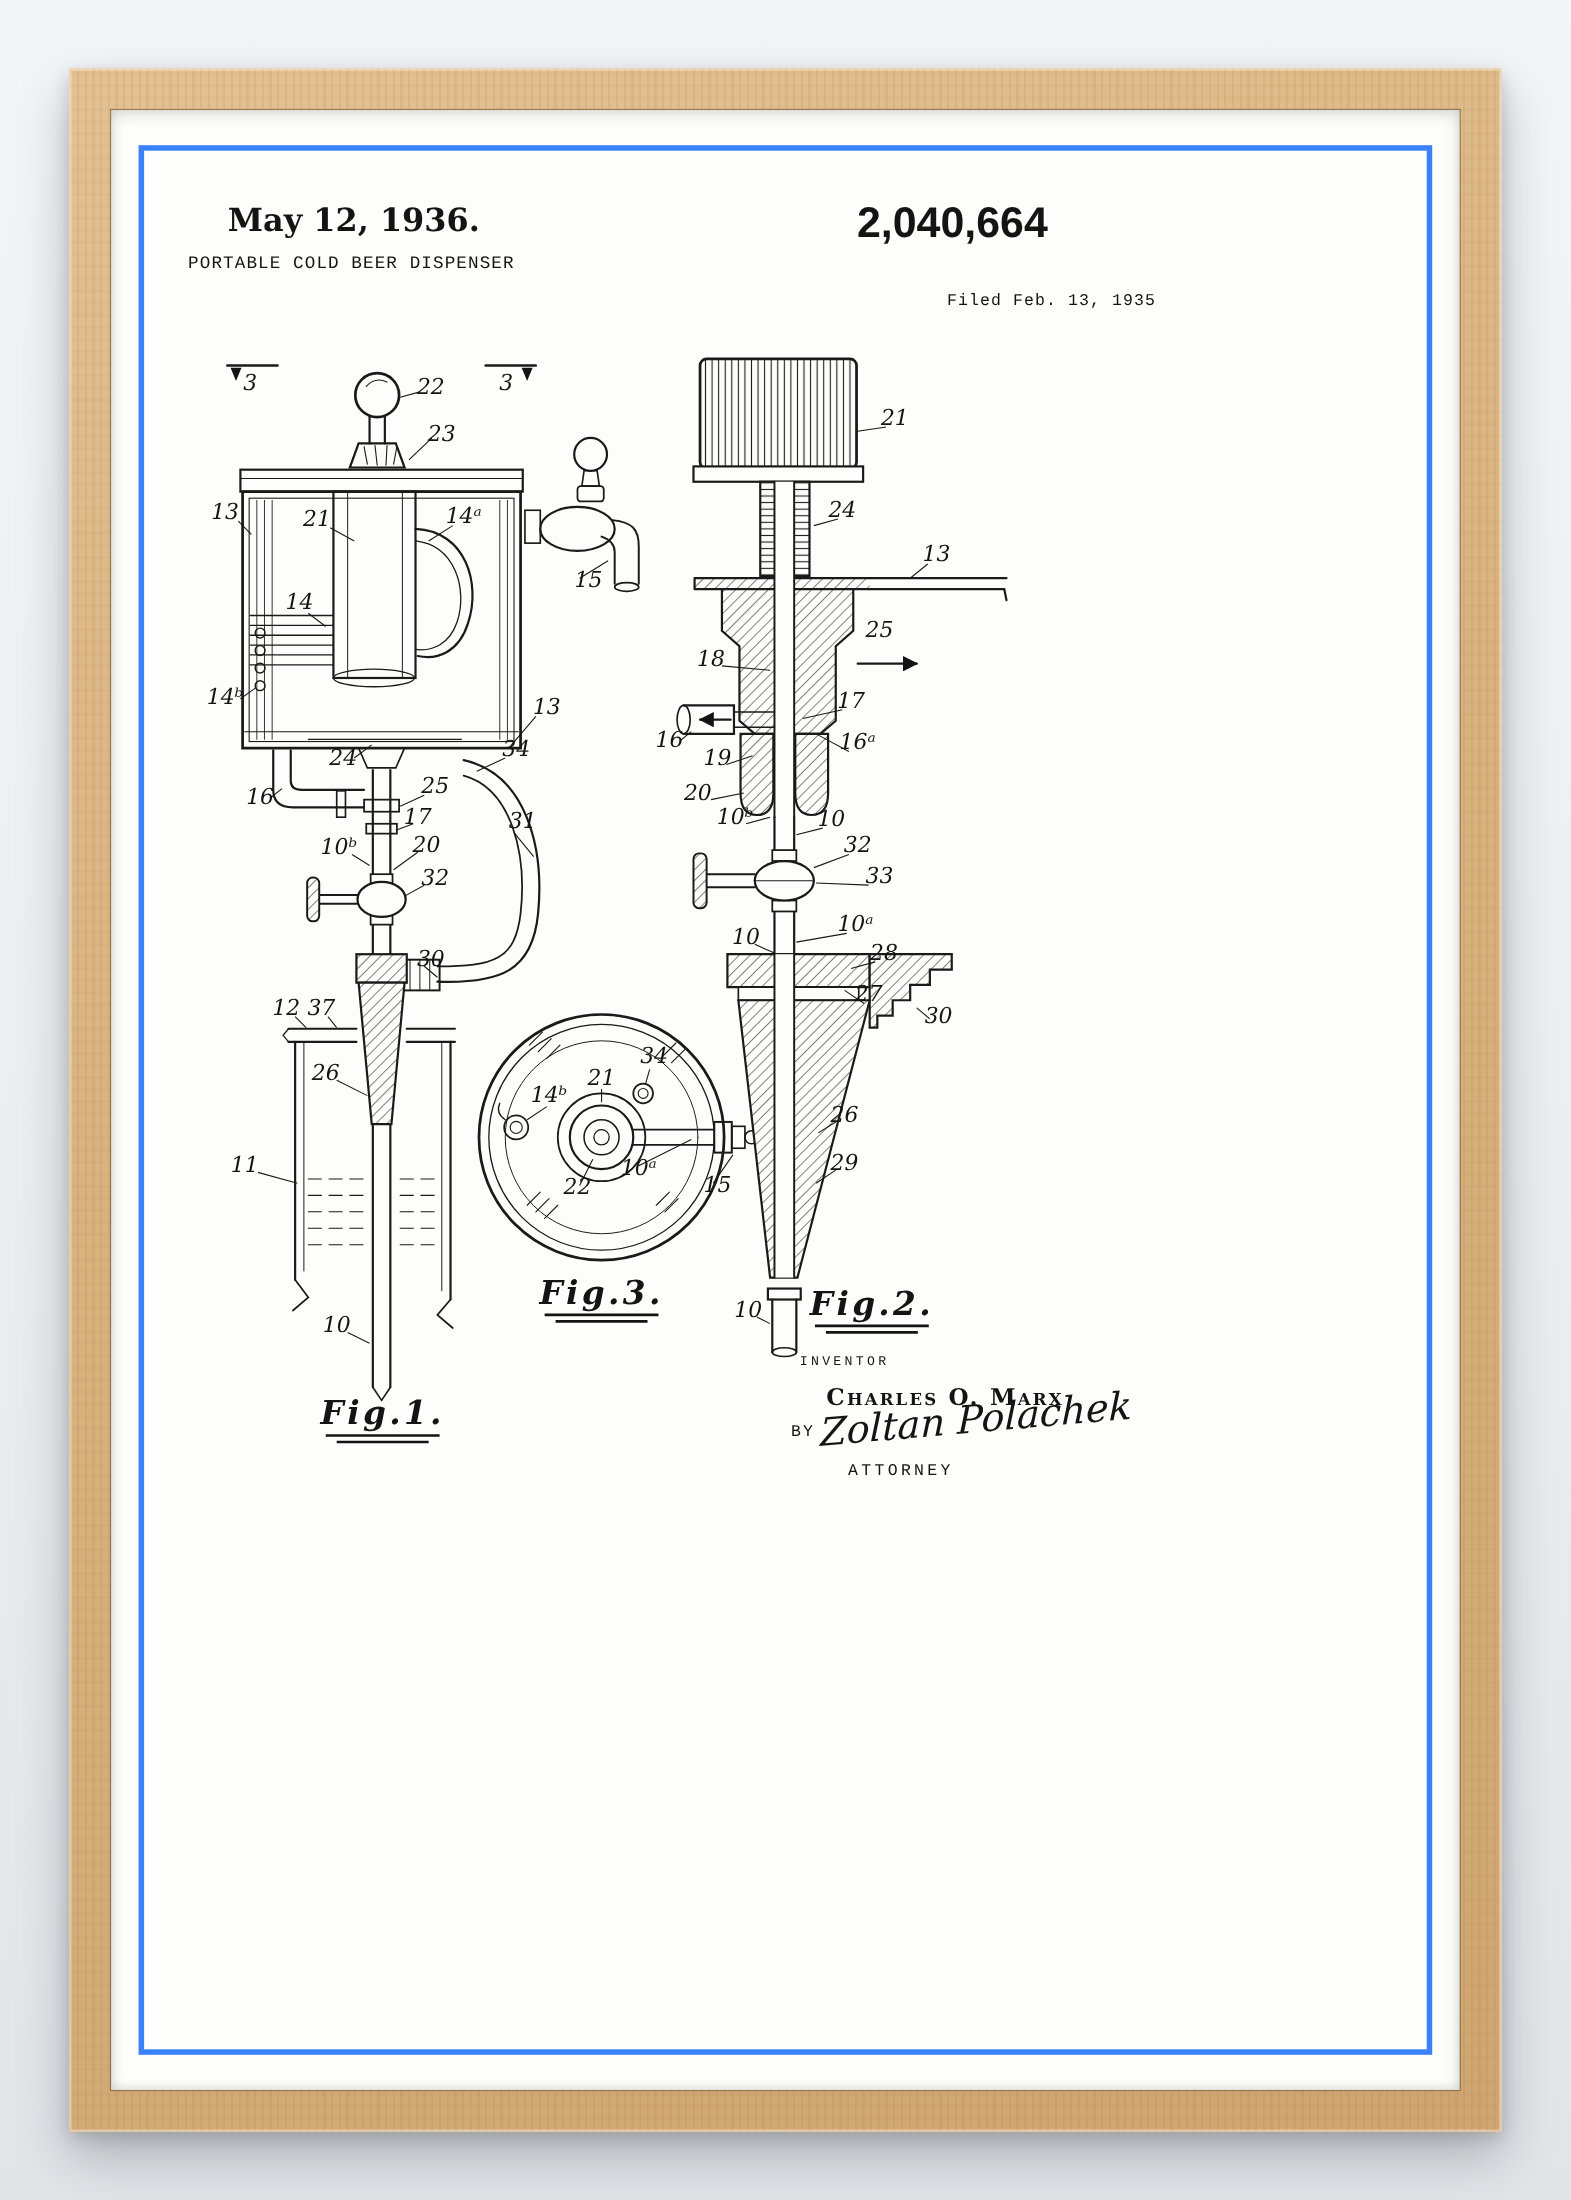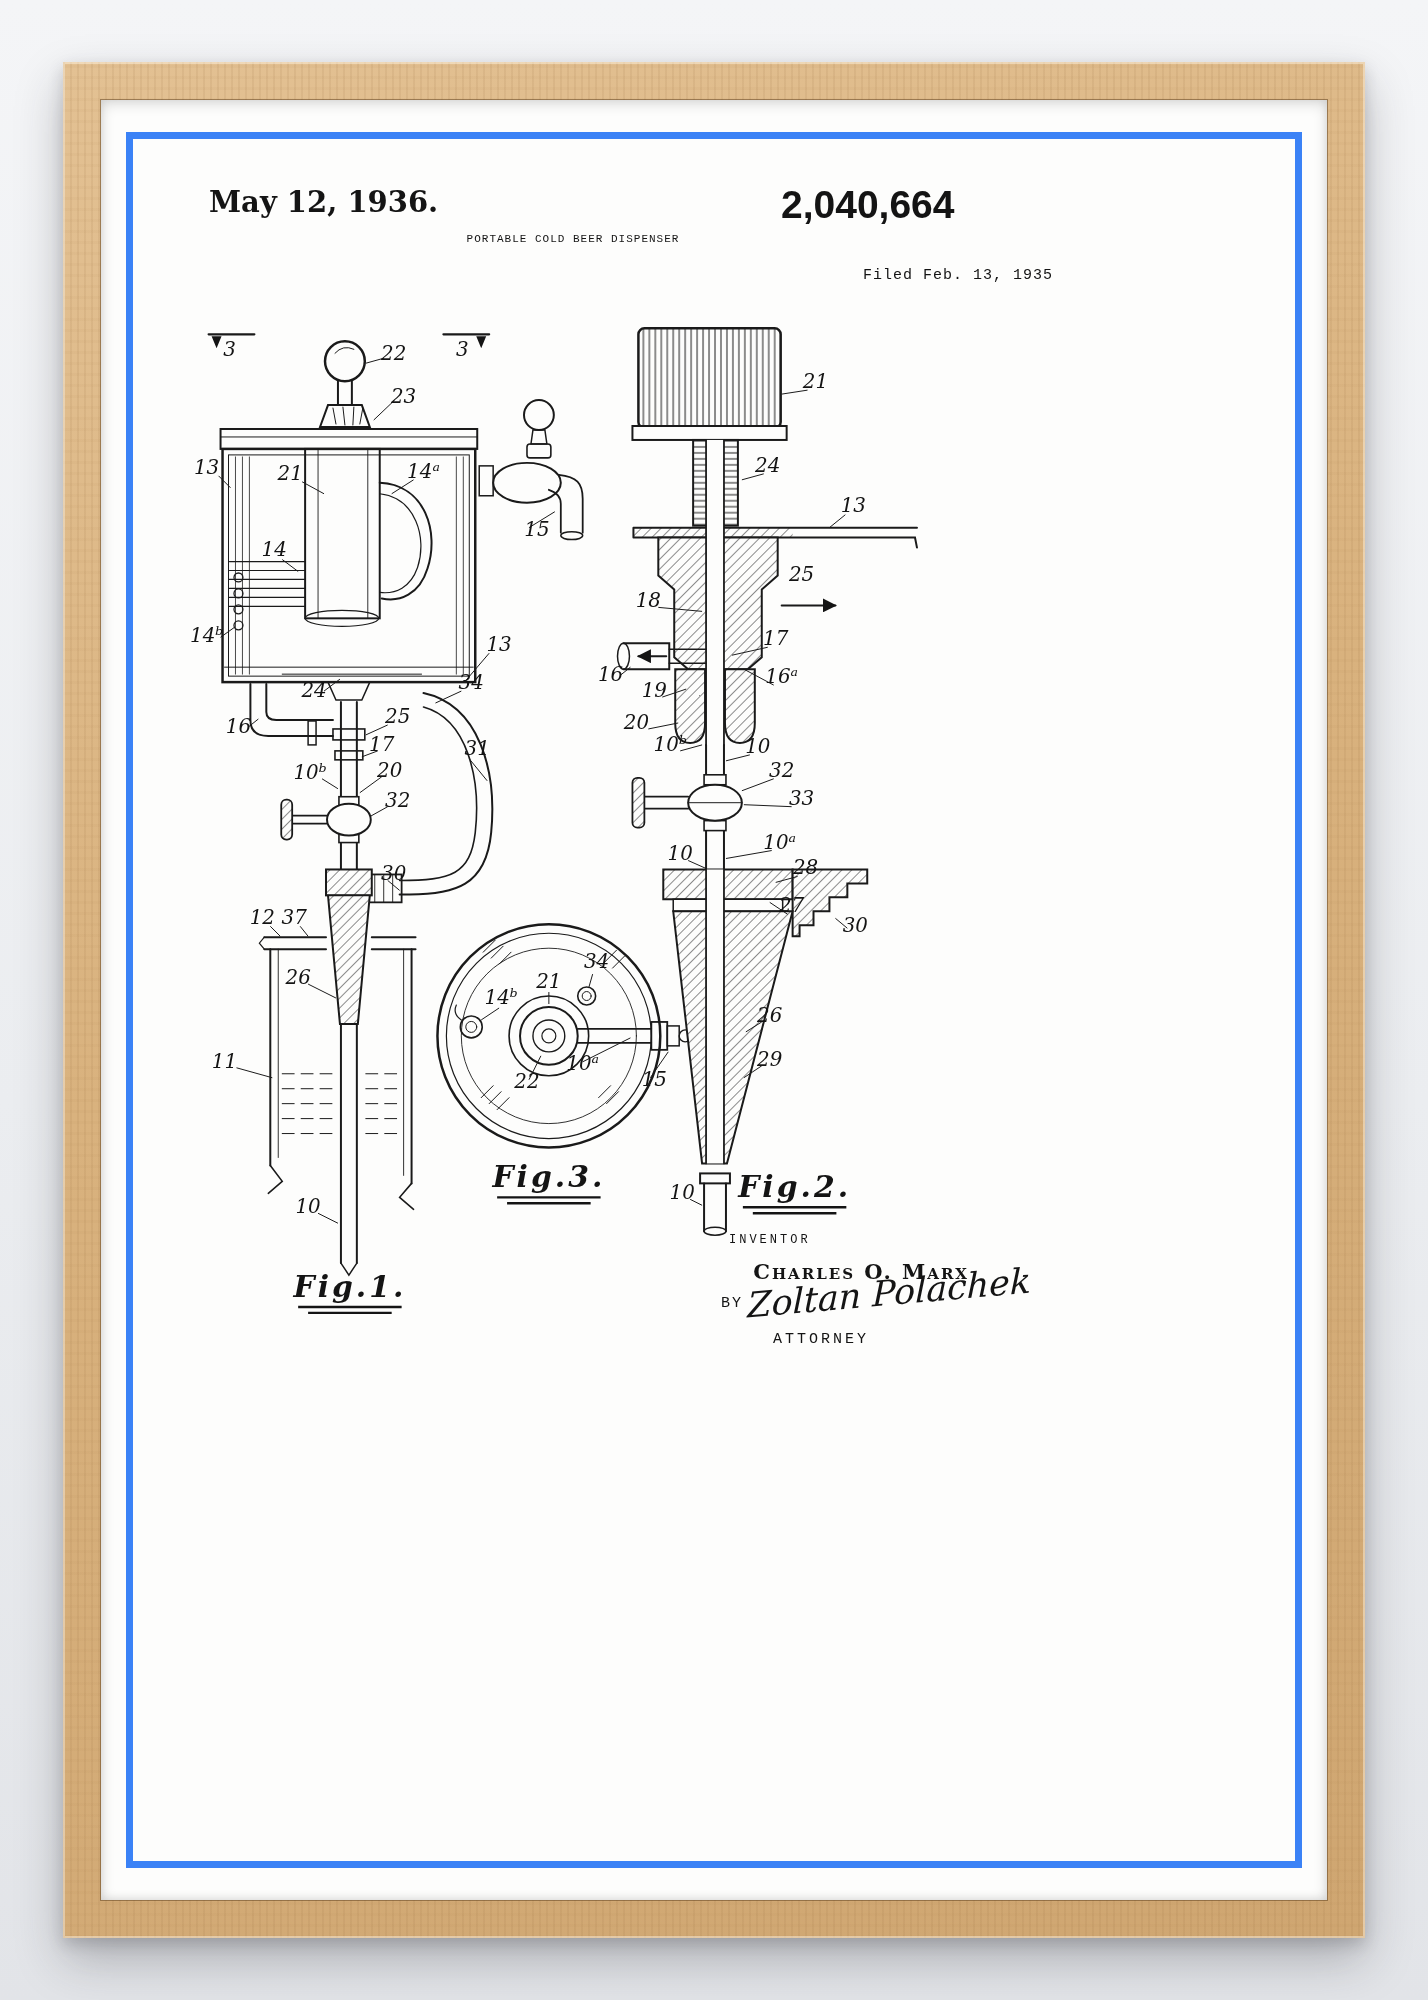--- a/index.html
+++ b/index.html
@@ -17,29 +17,29 @@
       linear-gradient(160deg,#e3c193 0%,#d9b27e 45%,#cfa671 100%);
     box-shadow:0 22px 44px rgba(40,40,45,.28), 0 6px 14px rgba(40,40,45,.18),
       inset 0 0 0 2px rgba(255,246,230,.45);
   }
   .paper{
     position:relative;width:1226px;height:1800px;background:#fdfdfc;
     box-shadow:0 0 0 1px rgba(100,70,35,.55), inset 0 3px 14px rgba(0,0,0,.16), inset 0 -2px 8px rgba(0,0,0,.07);
   }
   .content{
     position:absolute;left:25px;top:32px;width:1176px;height:1736px;
-    box-sizing:border-box;border:7px solid #3b82f6;background:#fdfdfc;
+    box-sizing:border-box;border:5px solid #3b82f6;background:#fdfdfc;
   }
   .content > div{position:absolute;color:#141414;white-space:nowrap;}
   .h-date{left:76px;top:46px;font-family:"DejaVu Serif",serif;font-weight:bold;font-size:29px;}
   .h-name{left:0;top:56px;width:880px;text-align:center;
     font-family:"Liberation Mono","DejaVu Sans Mono",monospace;font-size:19px;letter-spacing:3px;}
   .h-number{left:648px;top:44px;font-family:Liberation Sans, sans-serif;font-weight:bold;font-size:39px;}
-  .h-title{left:0;top:94px;width:880px;text-align:center;
-    font-family:"Liberation Mono","DejaVu Sans Mono",monospace;font-size:11px;letter-spacing:1px;}
+  .h-title{left:0;top:94px;width:880px;
+    font-family:"Liberation Mono","DejaVu Sans Mono",monospace;font-size:16px;letter-spacing:1px;padding-left:40px;}
   .h-filed{left:0;top:128px;width:880px;text-align:right;
     font-family:"Liberation Mono","DejaVu Sans Mono",monospace;font-size:15px;letter-spacing:1px;padding-left:40px;}
   .sig-inventor{left:596px;top:1094px;width:214px;text-align:left;
     font-family:"Liberation Mono","DejaVu Sans Mono",monospace;font-size:12px;letter-spacing:3px;}
   .sig-name{left:570px;top:1120px;width:266px;text-align:right;
     font-family:"DejaVu Serif",serif;font-variant:small-caps;font-weight:600;font-size:21px;letter-spacing:2px;}
   .sig-by{left:588px;top:1156px;
     font-family:Liberation Mono, monospace;font-size:15px;letter-spacing:2px;}
   .sig-script{left:614px;top:1134px;
     font-family:"DejaVu Serif",serif;font-style:italic;font-size:35px;

